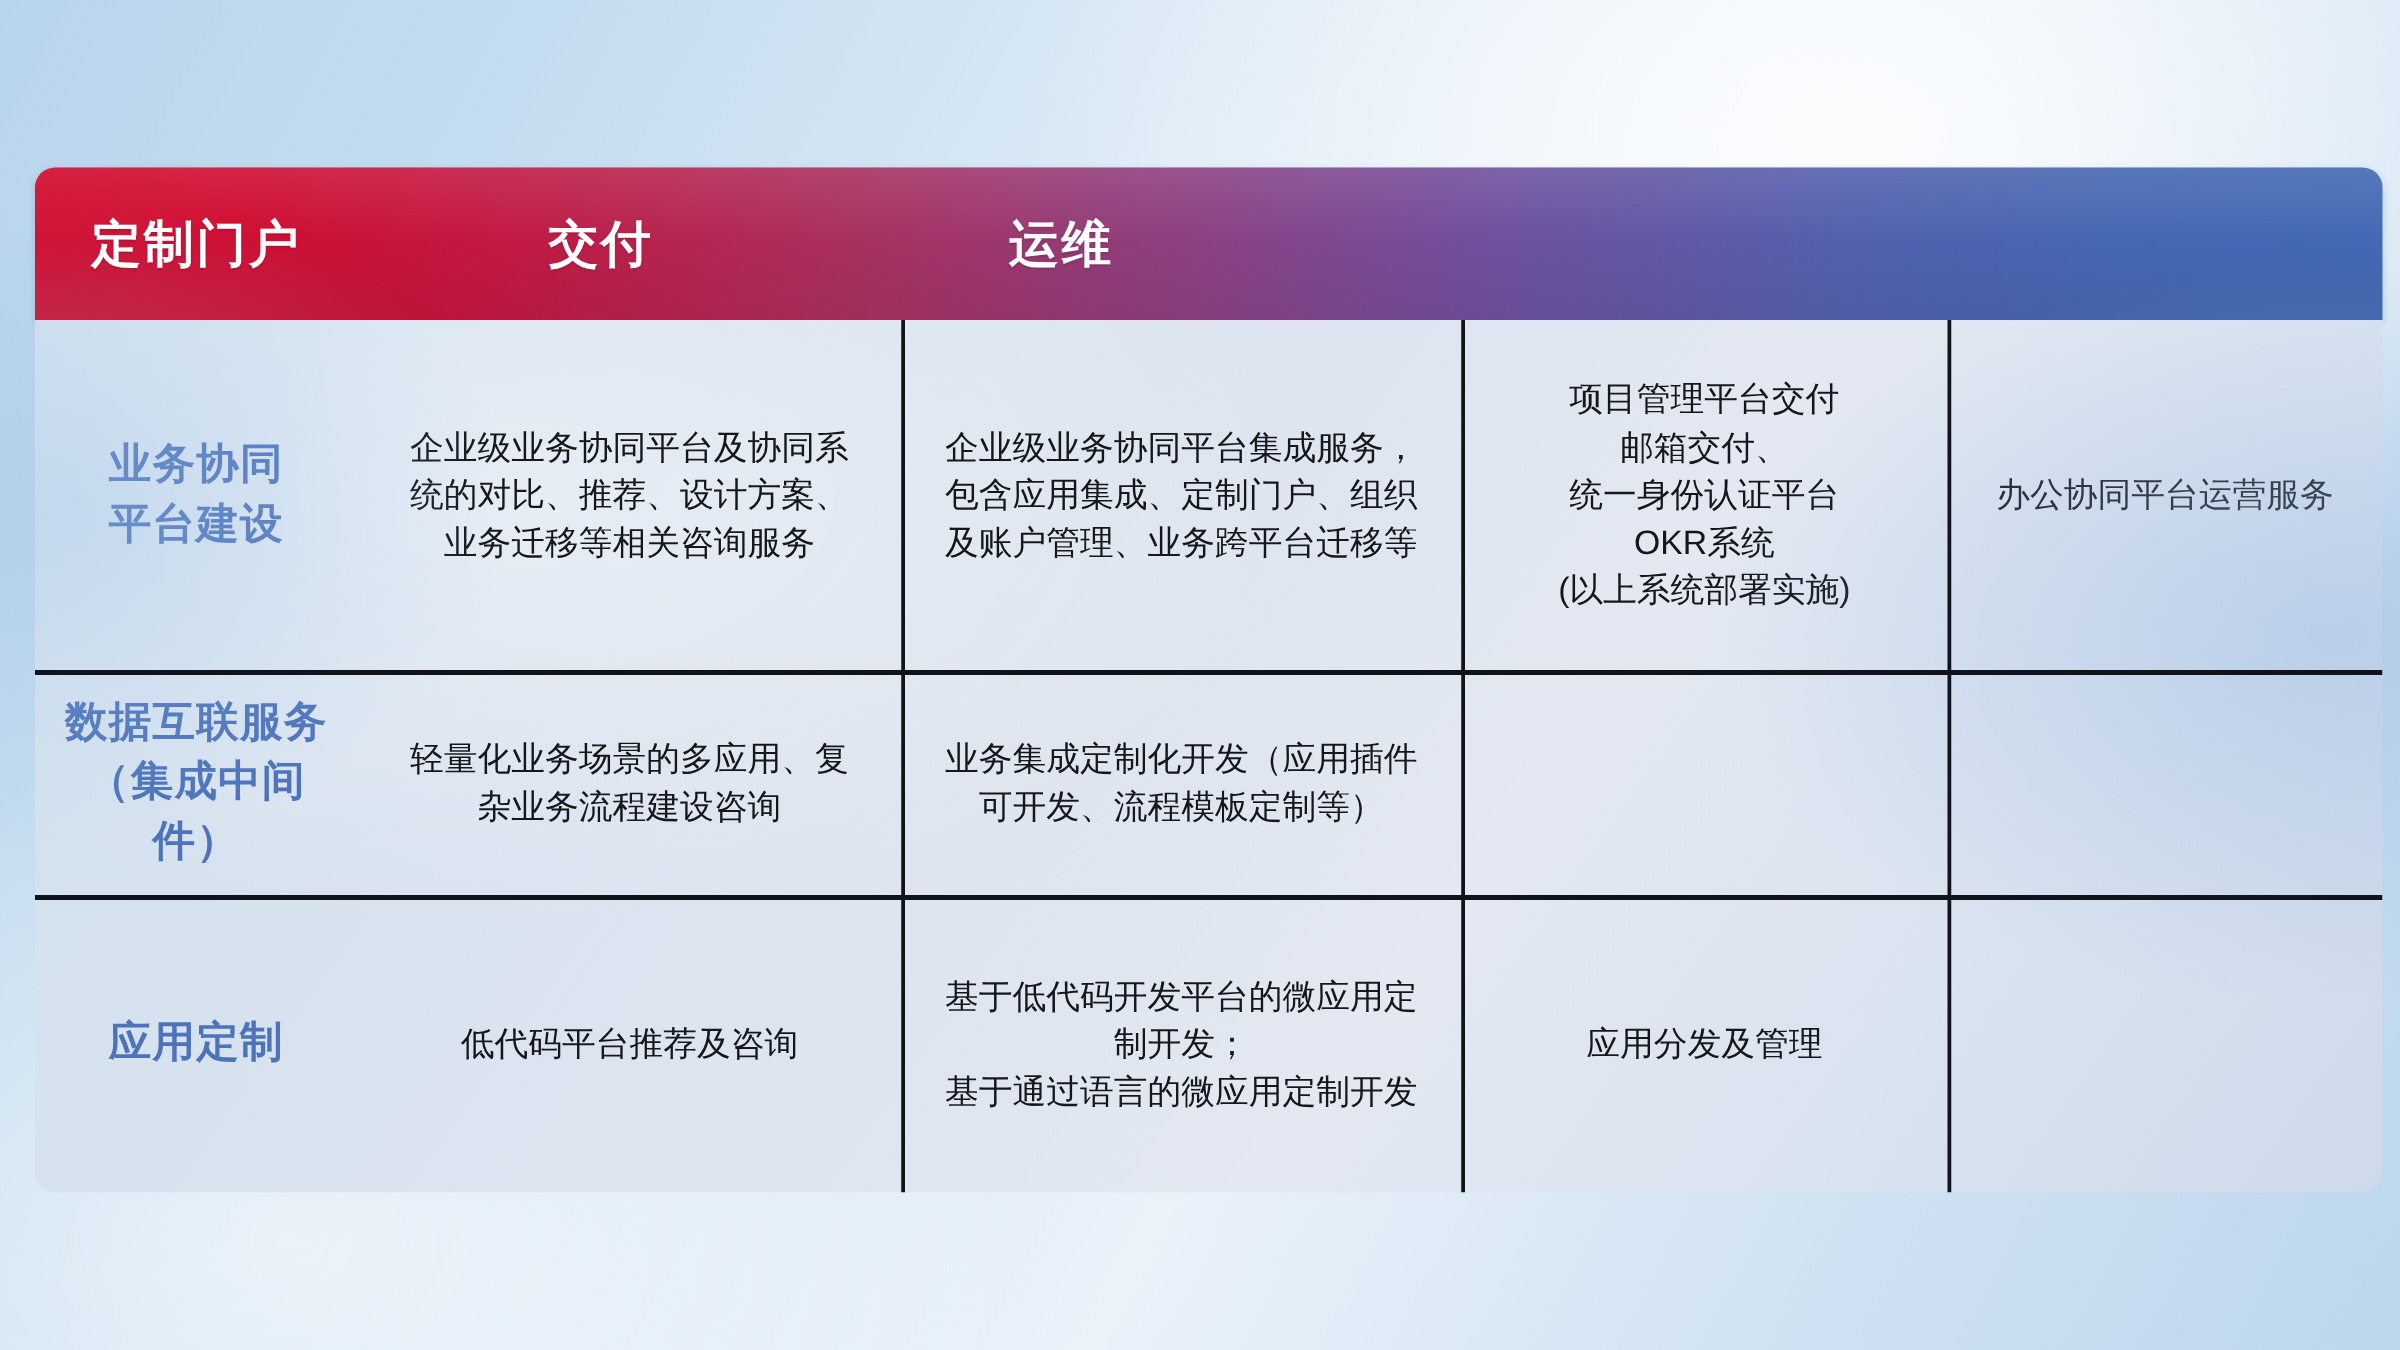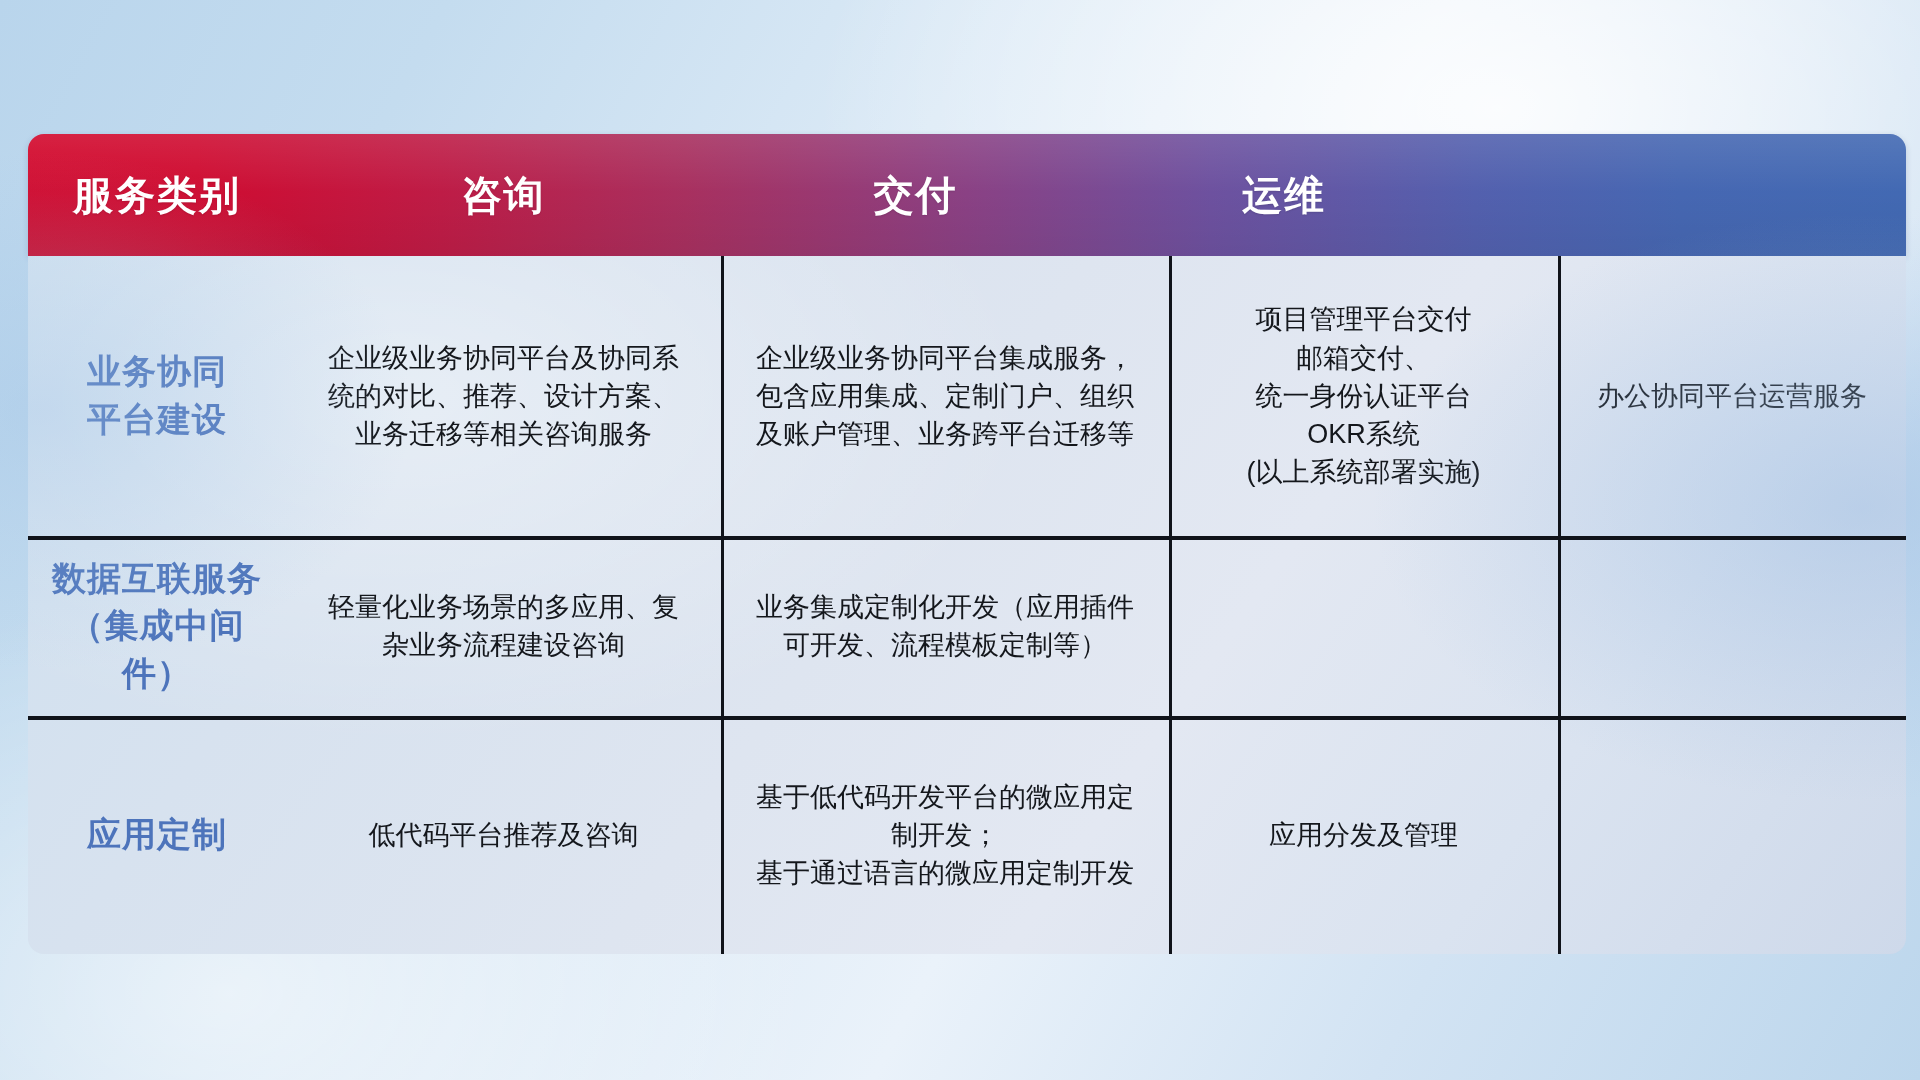--- a/index.html
+++ b/index.html
@@ -151,22 +151,21 @@
   .td.empty { }
 </style>
 </head>
 <body>
 
 <div id="page">
 
   <div id="table-card">
 
     <div class="table-header">
-      <div class="th col1">服务类别</div>
-      <div class="th col2">咨询</div>
+      <div class="th col1">定制门户</div>
       <div class="th col4">交付</div>
       <div class="th col5">运维</div>
     </div>
 
     <div class="table-body">
 
       <div class="vdiv v1"></div>
       <div class="vdiv v2"></div>
       <div class="vdiv v3"></div>
 

